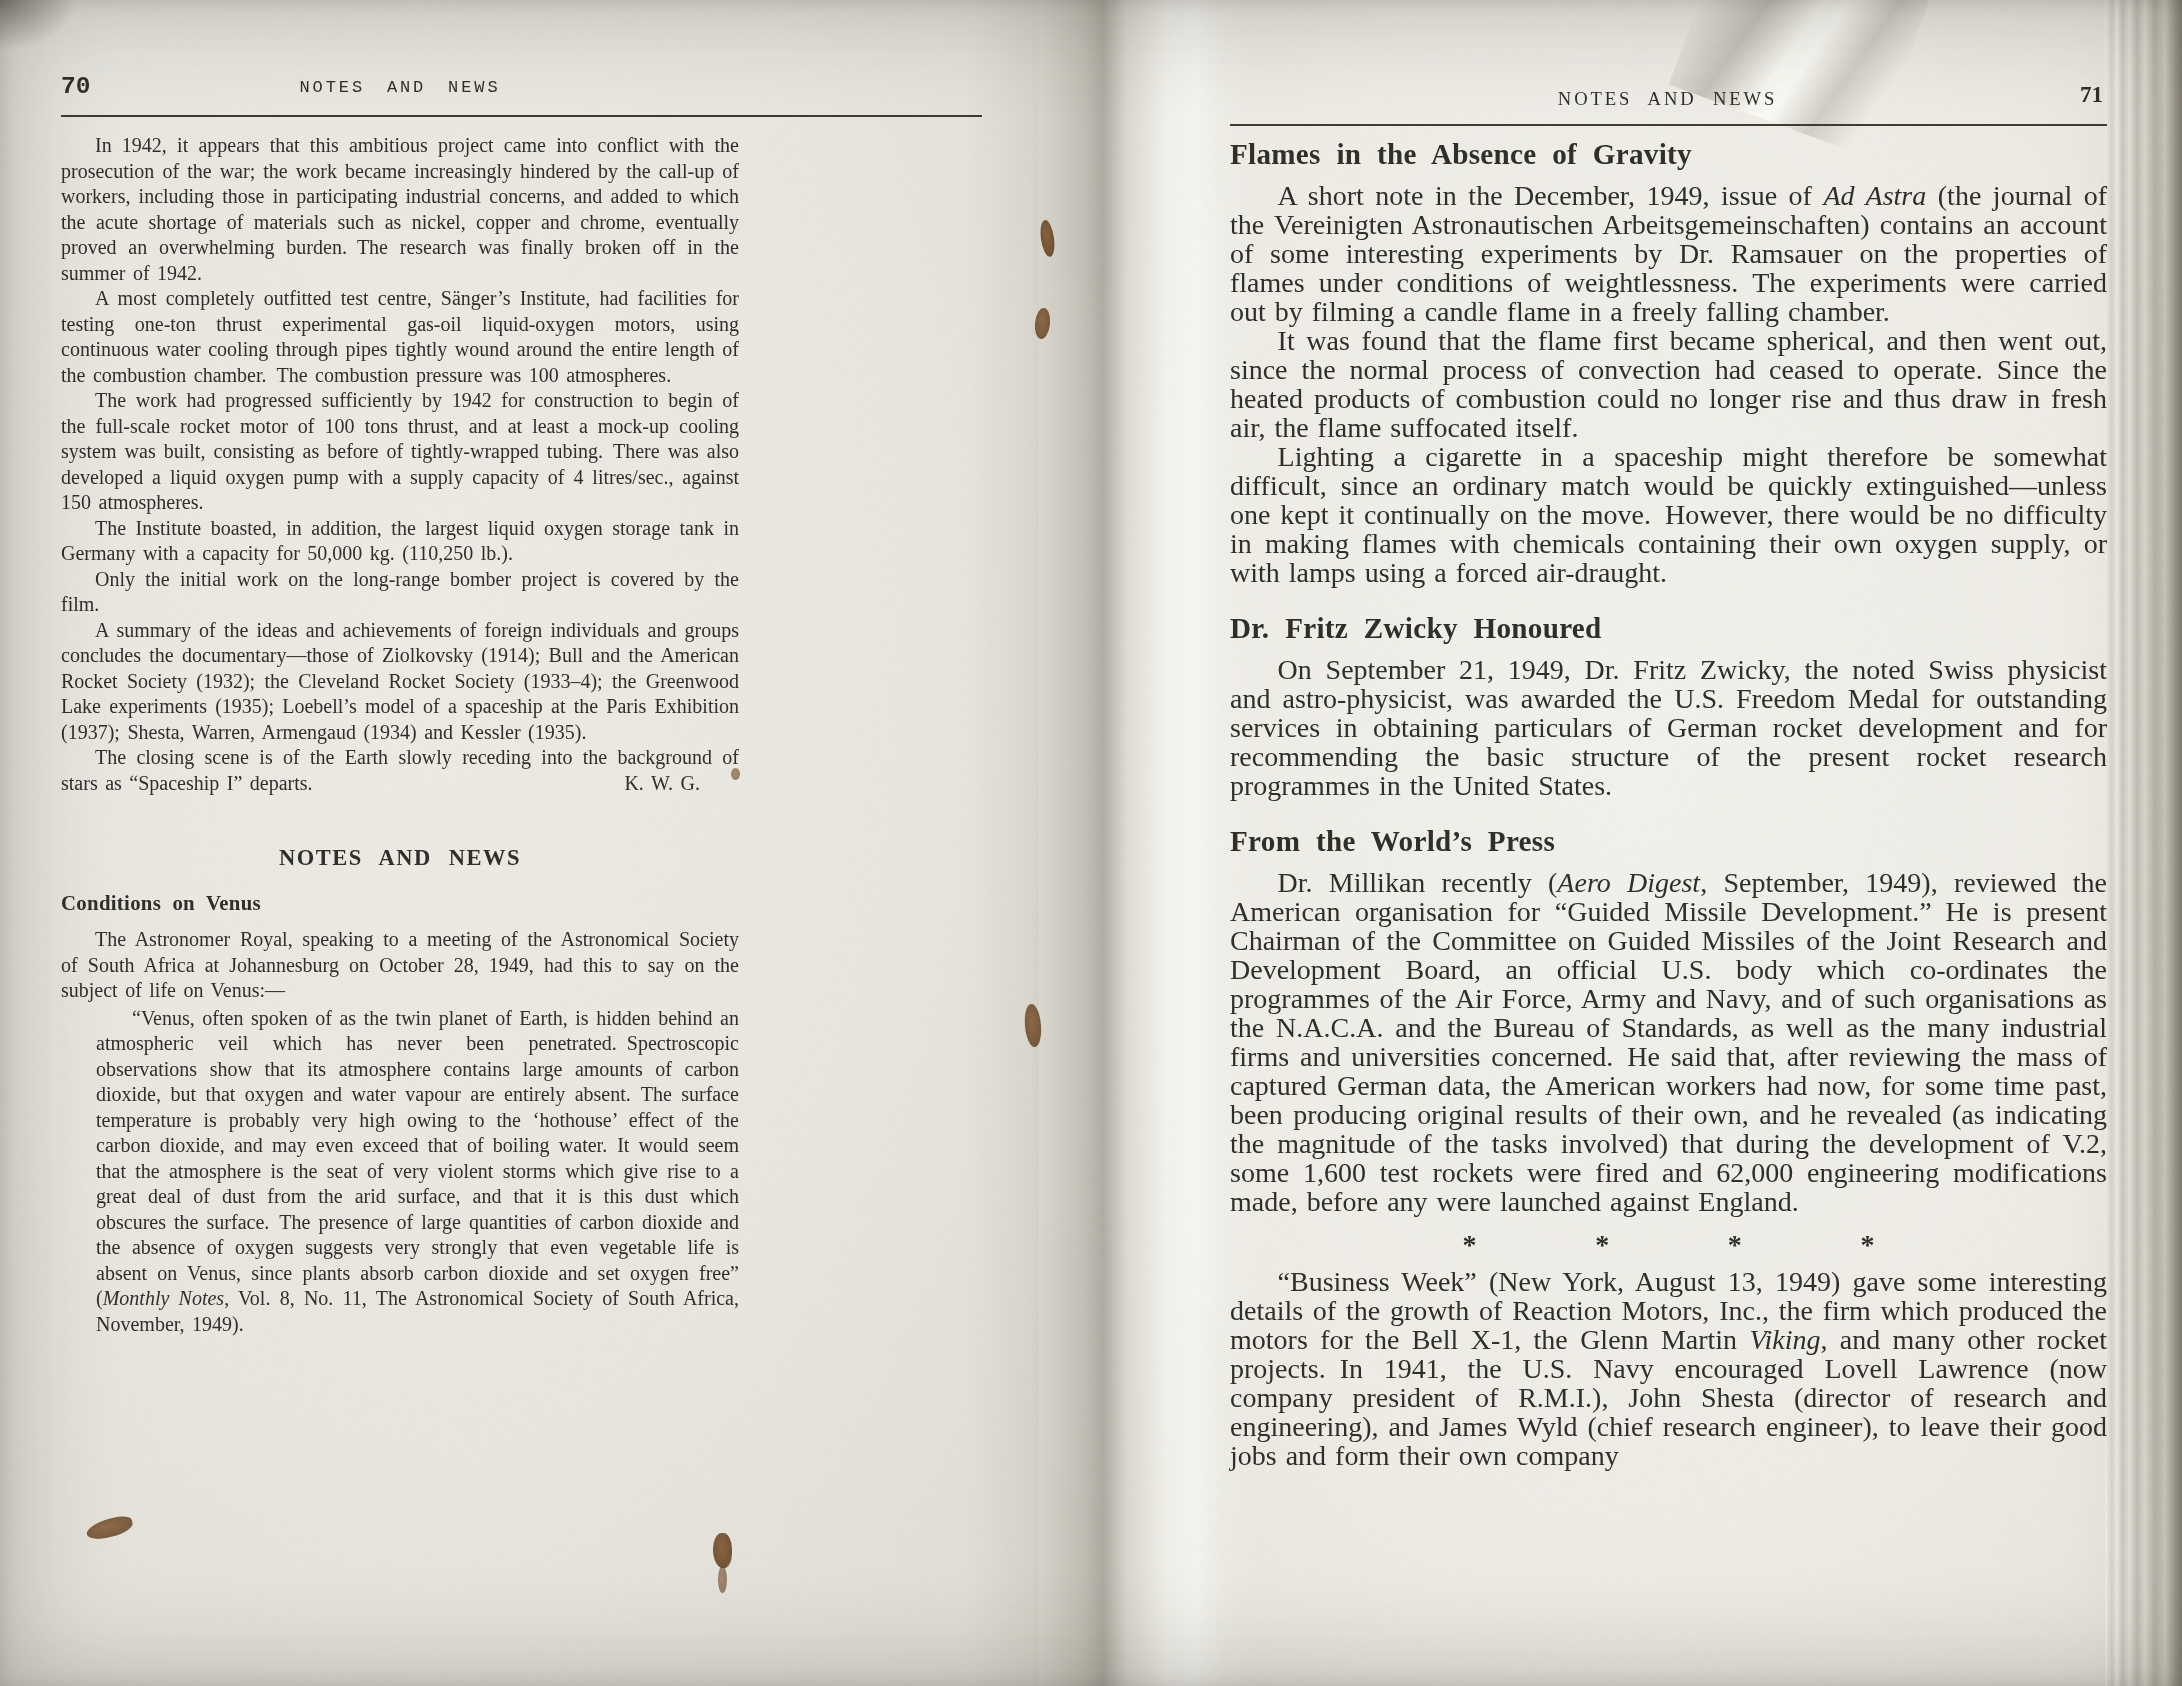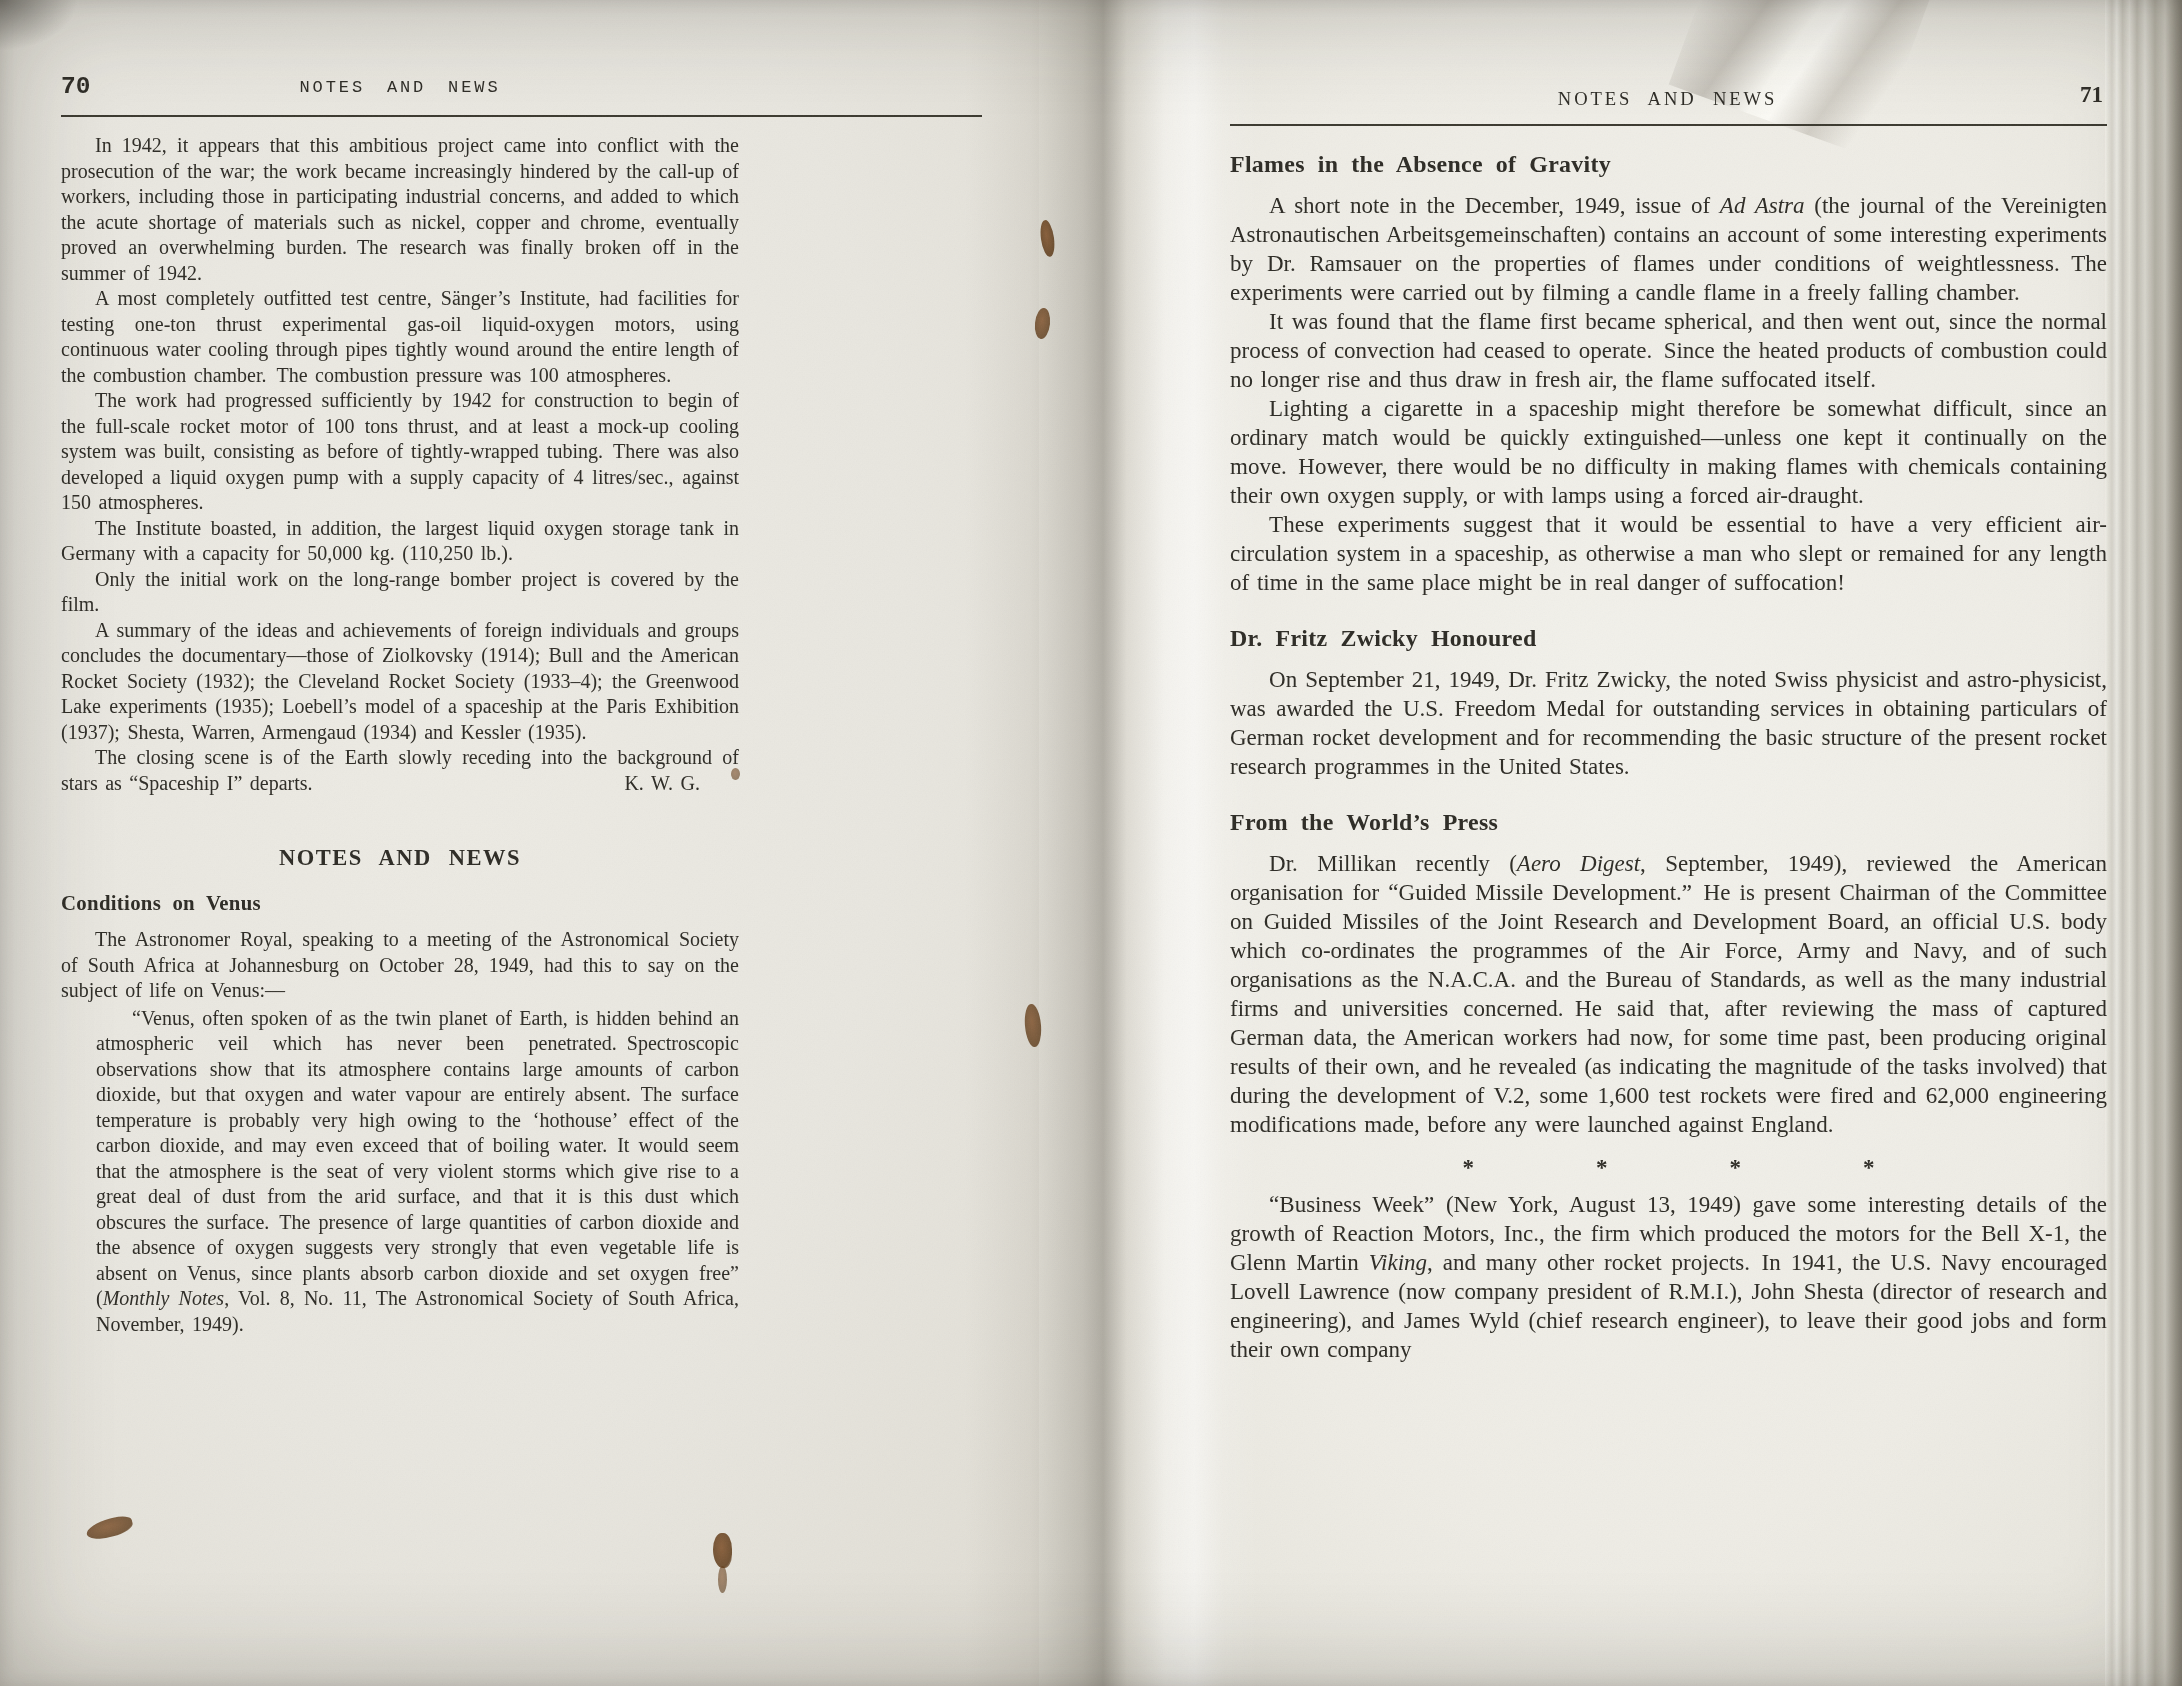--- a/index.html
+++ b/index.html
@@ -45,21 +45,21 @@
   .right-header .page-num { right:2px; font-size:23px; }
   .running-head { display:block; text-align:center; letter-spacing:2.9px; word-spacing:8.8px; }
   .left-header  .running-head { font-size:17px; padding-top:4.9px; }
   .right-header .running-head { font-size:18.6px; padding-top:5.9px; }
   .header-rule { position:absolute; height:2px; background:#3b392f; }
   .left-rule  { left:61px;  top:115px; width:921px; }
   .right-rule { left:1230px; top:124px; width:877px; }
   
   .page-body { position:absolute; text-align:justify; }
   .left-body  { left:61px;  top:133px; width:678px; font-size:20px; line-height:25.5px;  word-spacing:2.5px; }
-  .right-body { left:1230px; top:150px; width:877px; font-size:23px; line-height:29px; word-spacing:2px; }
+  .right-body { left:1230px; top:140px; width:877px; font-size:28px; line-height:29px; word-spacing:2px; }
   .body-p  { margin:0; text-indent:1.7em; }
   .quote-p { margin:2px 0 0 35px; text-indent:1.8em; }
   .it { font-style:italic; }
   .sig { float:right; padding-right:39px; }
   .section-title {
     margin:49px 0 19.6px; text-align:center; font-size:22.5px; font-weight:bold;
     letter-spacing:1.5px; word-spacing:9.8px; text-indent:0;
   }
   .col-heading { margin:27.4px 0 11.8px; font-size:1.04em; font-weight:bold; word-spacing:0.28em; letter-spacing:0.3px; }
   .section-title + .col-heading { margin-top:7.8px; }
@@ -123,21 +123,20 @@
       <h2 class="section-title">NOTES AND NEWS</h2>
       <h3 class="col-heading">Conditions on Venus</h3>
       <p class="body-p"><span>The Astronomer Royal, speaking to a meeting of the Astronomical Society of South Africa at Johannesburg on October 28, 1949, had this to say on the subject of life on Venus:—</span></p>
       <p class="quote-p"><span>“Venus, often spoken of as the twin planet of Earth, is hidden behind an atmospheric veil which has never been penetrated. Spectroscopic observations show that its atmosphere contains large amounts of carbon dioxide, but that oxygen and water vapour are entirely absent. The surface temperature is probably very high owing to the ‘hothouse’ effect of the carbon dioxide, and may even exceed that of boiling water. It would seem that the atmosphere is the seat of very violent storms which give rise to a great deal of dust from the arid surface, and that it is this dust which obscures the surface. The presence of large quantities of carbon dioxide and the absence of oxygen suggests very strongly that even vegetable life is absent on Venus, since plants absorb carbon dioxide and set oxygen free” (</span><span class="it">Monthly Notes</span><span>, Vol. 8, No. 11, The Astronomical Society of South Africa, November, 1949).</span></p>
     </div>
   <div class="page-body right-body">
       <h3 class="col-heading">Flames in the Absence of Gravity</h3>
       <p class="body-p"><span>A short note in the December, 1949, issue of </span><span class="it">Ad Astra</span><span> (the journal of the Vereinigten Astronautischen Arbeitsgemeinschaften) contains an account of some interesting experiments by Dr. Ramsauer on the properties of flames under conditions of weightlessness. The experiments were carried out by filming a candle flame in a freely falling chamber.</span></p>
       <p class="body-p"><span>It was found that the flame first became spherical, and then went out, since the normal process of convection had ceased to operate. Since the heated products of combustion could no longer rise and thus draw in fresh air, the flame suffocated itself.</span></p>
       <p class="body-p"><span>Lighting a cigarette in a spaceship might therefore be somewhat difficult, since an ordinary match would be quickly extinguished—unless one kept it continually on the move. However, there would be no difficulty in making flames with chemicals containing their own oxygen supply, or with lamps using a forced air-draught.</span></p>
-      <p class="body-p"><span>These experiments suggest that it would be essential to have a very efficient air-circulation system in a spaceship, as otherwise a man who slept or remained for any length of time in the same place might be in real danger of suffocation!</span></p>
       <h3 class="col-heading">Dr. Fritz Zwicky Honoured</h3>
       <p class="body-p"><span>On September 21, 1949, Dr. Fritz Zwicky, the noted Swiss physicist and astro-physicist, was awarded the U.S. Freedom Medal for outstanding services in obtaining particulars of German rocket development and for recommending the basic structure of the present rocket research programmes in the United States.</span></p>
       <h3 class="col-heading">From the World’s Press</h3>
       <p class="body-p"><span>Dr. Millikan recently (</span><span class="it">Aero Digest</span><span>, September, 1949), reviewed the American organisation for “Guided Missile Development.” He is present Chairman of the Committee on Guided Missiles of the Joint Research and Development Board, an official U.S. body which co-ordinates the programmes of the Air Force, Army and Navy, and of such organisations as the N.A.C.A. and the Bureau of Standards, as well as the many industrial firms and universities concerned. He said that, after reviewing the mass of captured German data, the American workers had now, for some time past, been producing original results of their own, and he revealed (as indicating the magnitude of the tasks involved) that during the development of V.2, some 1,600 test rockets were fired and 62,000 engineering modifications made, before any were launched against England.</span></p>
       <div class="star-row">
         <span>*</span>
         <span>*</span>
         <span>*</span>
         <span>*</span>
       </div>

